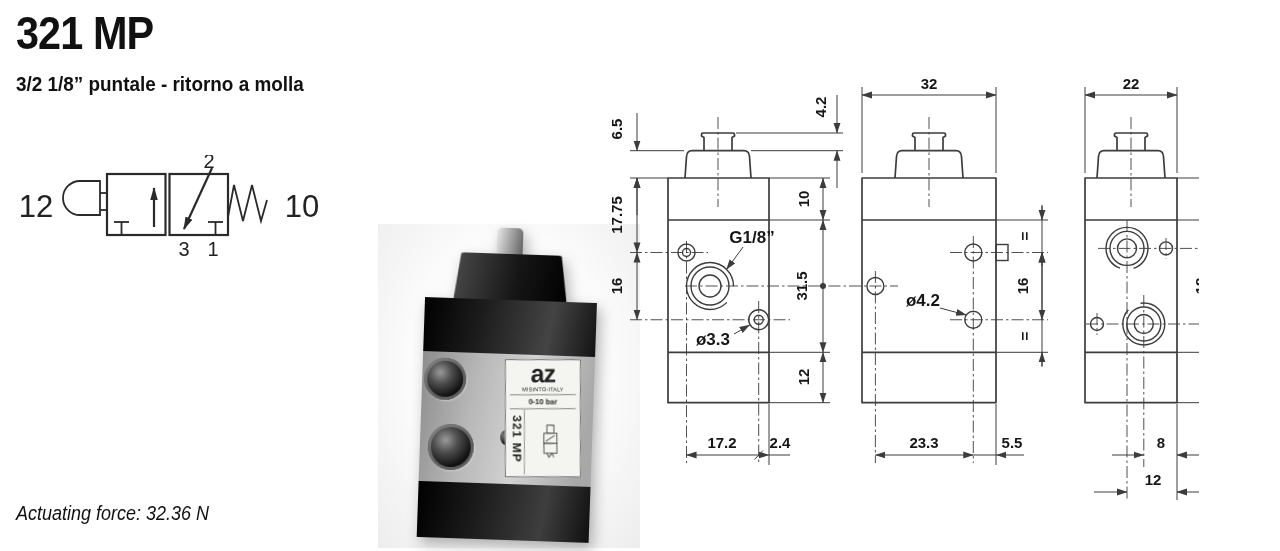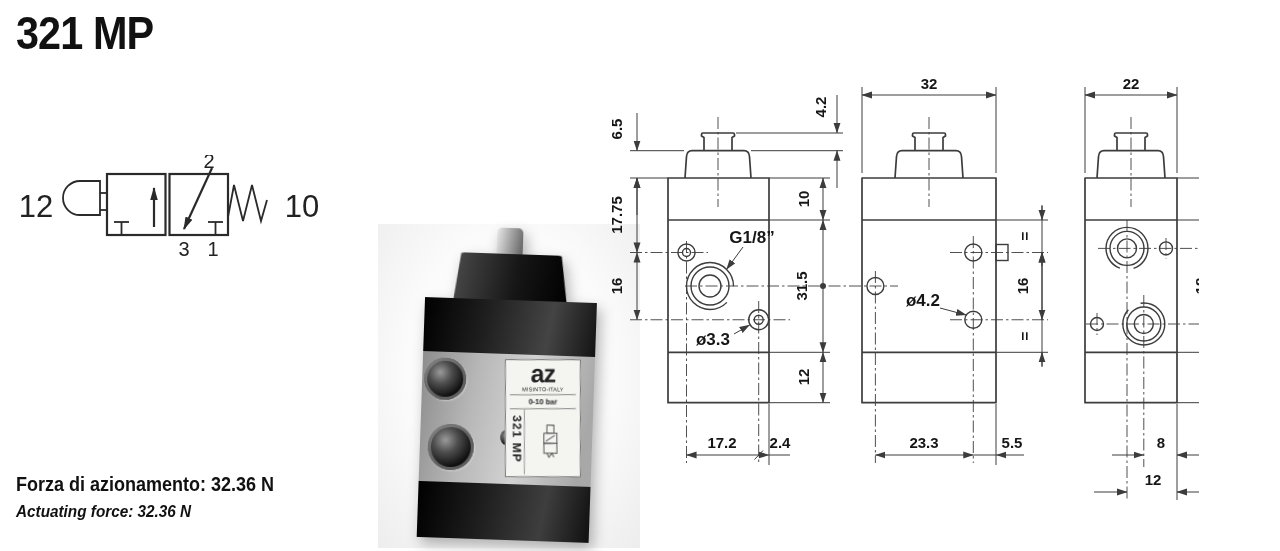--- a/index.html
+++ b/index.html
@@ -4,21 +4,21 @@
 <style>
   html,body{margin:0;padding:0;background:#fff;}
   #page{position:relative;width:1199px;height:551px;background:#ffffff;overflow:hidden;
         font-family:"Liberation Sans",sans-serif;color:#111;}
   .abs{position:absolute;}
   .cond{display:inline-block;transform:scaleX(.9);transform-origin:left top;white-space:nowrap;}
   .title{left:16px;top:6px;font-size:46px;font-weight:bold;letter-spacing:-1px;}
   .sub-it{left:16px;top:72px;font-size:21px;font-weight:bold;}
   .sub-en{left:16px;top:99px;font-size:18px;font-weight:bold;font-style:italic;}
   .foot-it{left:16px;top:473px;font-size:20px;font-weight:bold;}
-  .foot-en{left:16px;top:502px;font-size:17px;font-weight:bold;font-style:italic;text-align:right;}
+  .foot-en{left:16px;top:502px;font-size:20px;font-weight:normal;font-style:italic;text-align:right;}
 
   
   .oln{fill:none;stroke:#3c3c3c;stroke-width:1.7;stroke-linejoin:round;}
   .oln2{fill:none;stroke:#3c3c3c;stroke-width:1.4;}
   .dim{fill:none;stroke:#3c3c3c;stroke-width:1;}
   .ext{fill:none;stroke:#3c3c3c;stroke-width:1;}
   .cl{fill:none;stroke:#3c3c3c;stroke-width:.9;stroke-dasharray:12 3 2.5 3;}
   text.dt{font-family:"Liberation Sans",sans-serif;font-weight:bold;font-size:15px;fill:#161616;}
   text.dt2{font-size:17px;}
   
@@ -60,22 +60,22 @@
   .model{writing-mode:vertical-rl;font-size:12px;font-weight:bold;letter-spacing:1px;
          padding-top:6px;border-right:1px solid #9a9a9a;}
   .minisym{flex:1;display:flex;align-items:center;justify-content:center;}
 </style>
 </head>
 <body>
 
 <div id="page">
 
   <div class="abs title"><span class="cond">321 MP</span></div>
-
-  <div class="abs foot-it"><span class="cond">Forza di azionamento: 32.36 N</span></div>
+  <div class="abs sub-it"><span class="cond">3/2 1/8” puntale - ritorno a molla</span></div>
+
   <div class="abs foot-en"><span class="cond">Actuating force: 32.36 N</span></div>
 
   <svg class="abs" style="left:0;top:155px" width="340" height="122" viewBox="0 0 340 122">
     <defs>
       <marker id="sarr" viewBox="0 0 12 9" refX="11" refY="4.5" markerWidth="13" markerHeight="10" orient="auto" markerUnits="userSpaceOnUse">
         <path d="M0,1 L12,4.5 L0,8 Z" fill="#2a2a2a"></path>
       </marker>
     </defs>
     <g>
       <rect class="sy" x="107" y="19" width="58.5" height="61"></rect>

